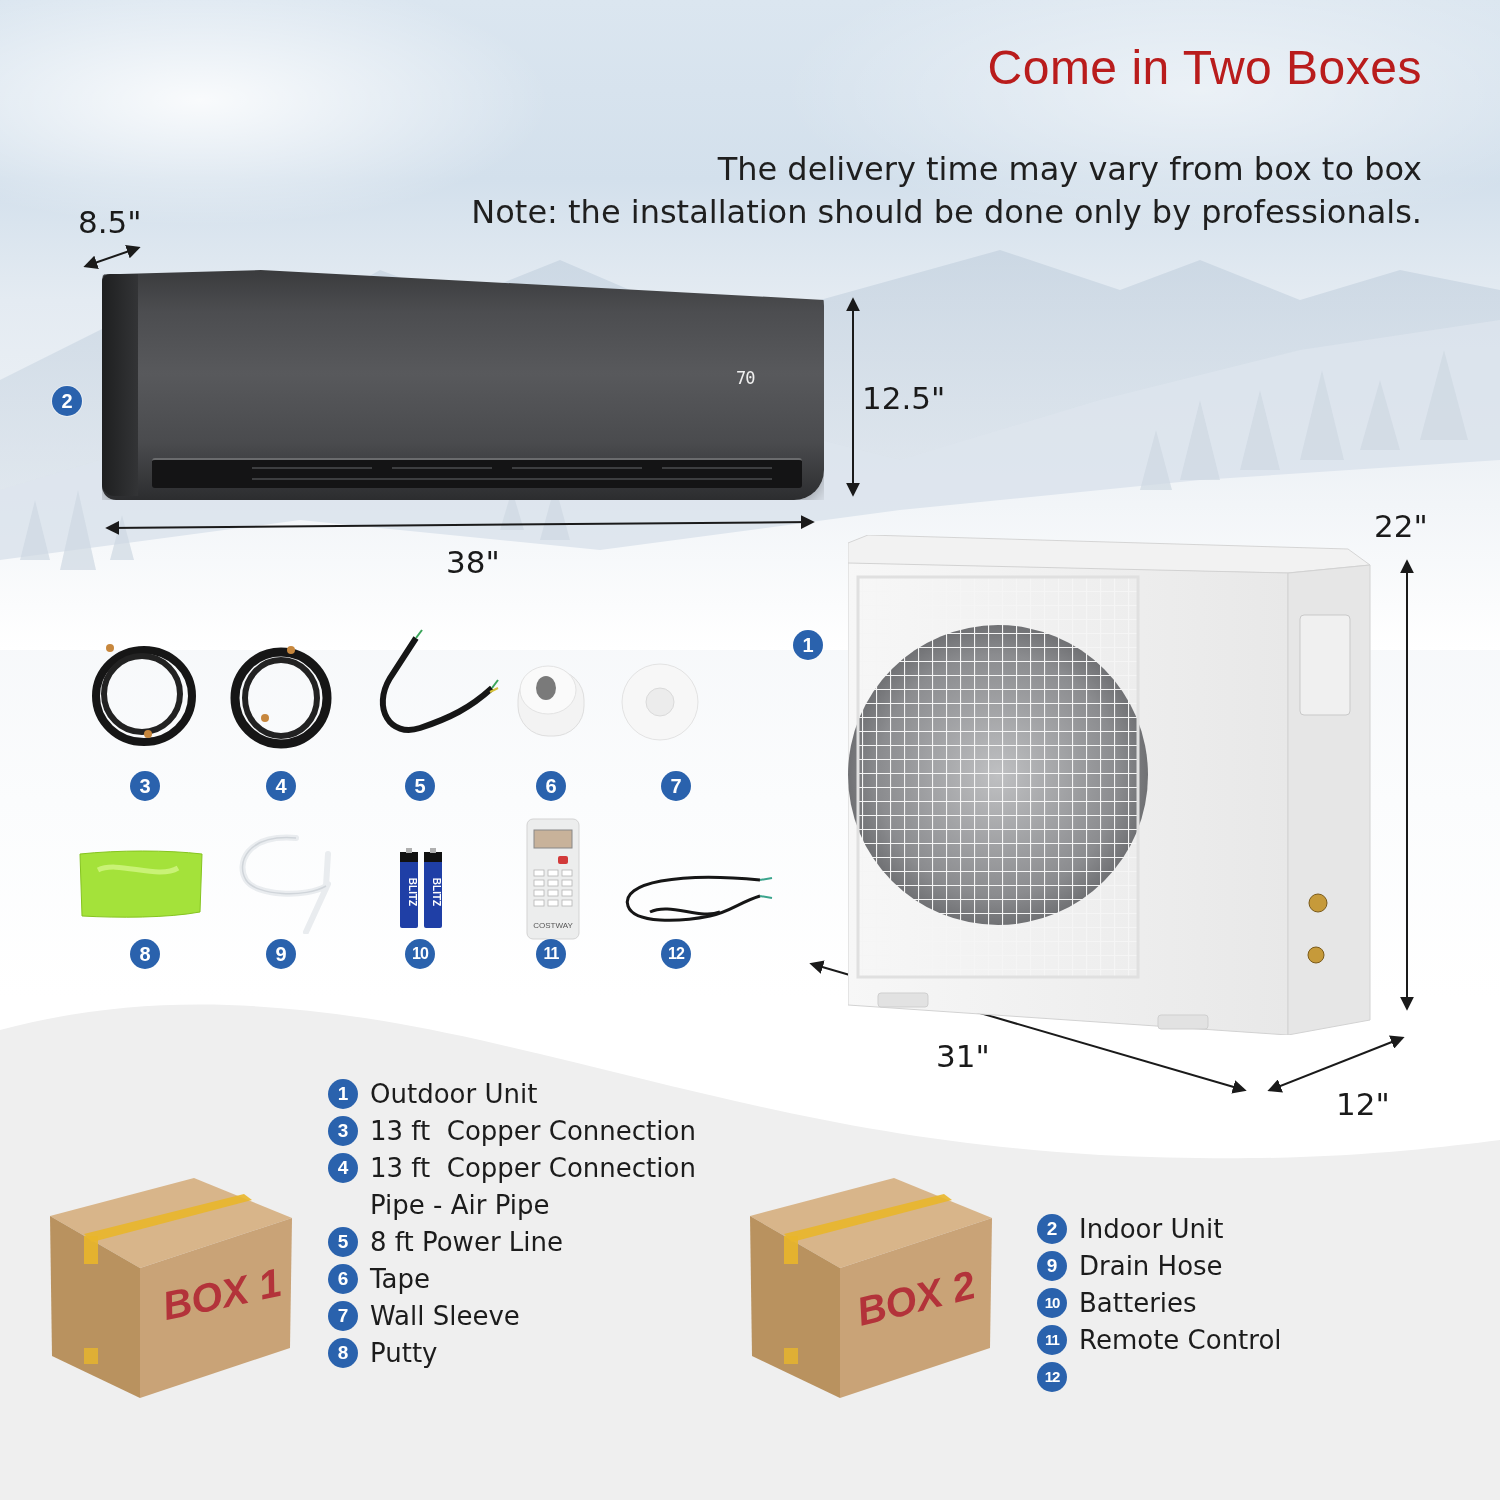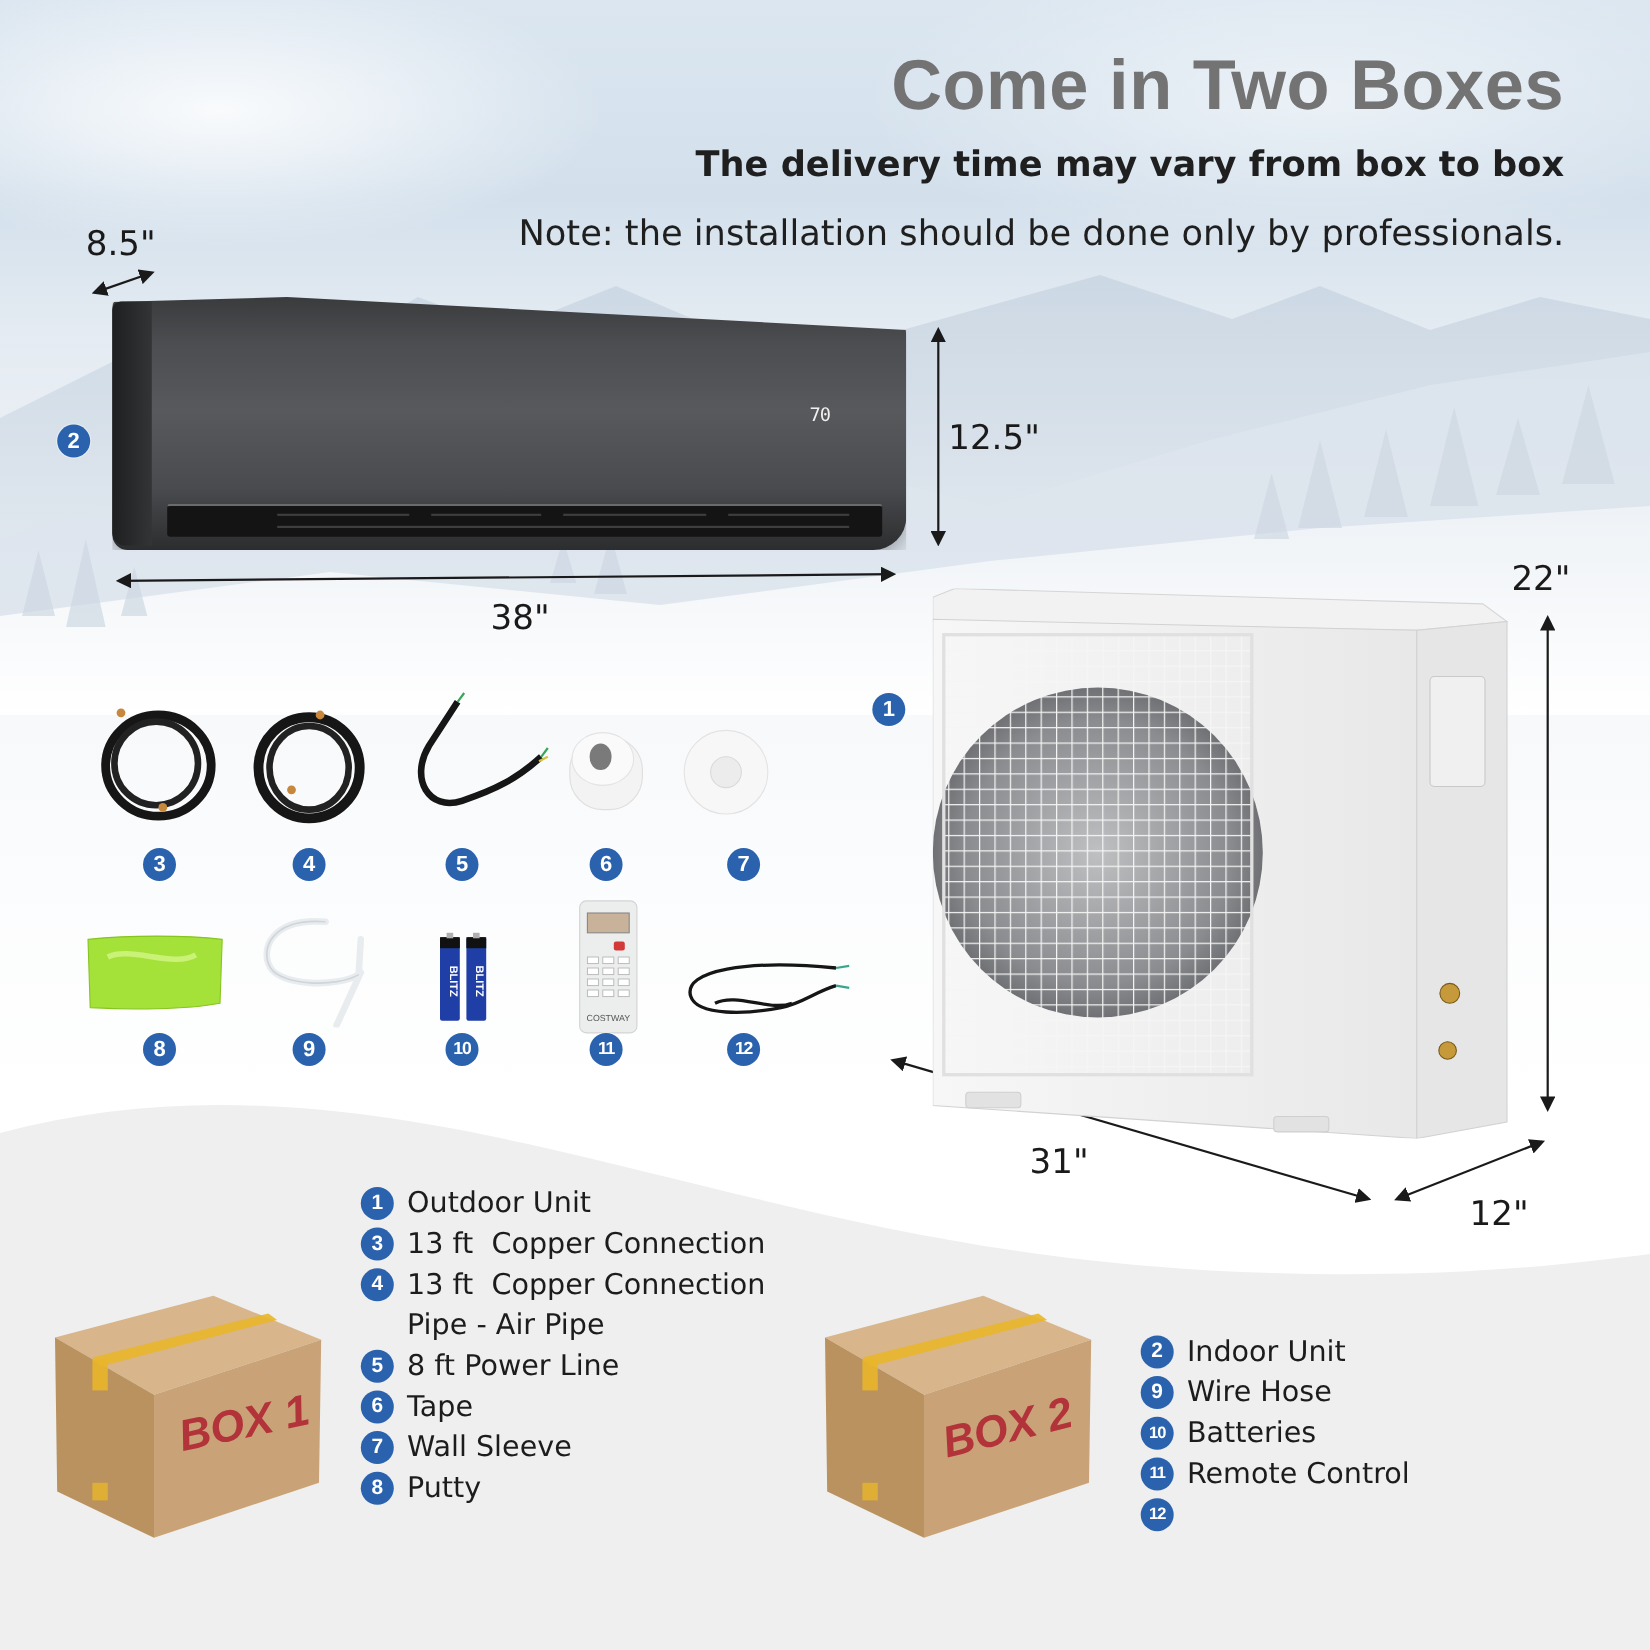--- a/index.html
+++ b/index.html
@@ -23,29 +23,29 @@
       position: absolute; left: 0; top: 230px; width: 1500px; height: 420px;
     }
     .bottom-panel {
       position: absolute; left: 0; top: 980px; width: 1500px; height: 520px;
     }
 
     
     .title {
       position: absolute; right: 78px; top: 40px;
       font-family: "Liberation Sans", sans-serif;
-      font-weight: 700; font-size: 64px; letter-spacing: 0.5px;
-      color: #737373; white-space: nowrap;
+      font-weight: 400; font-size: 48px; letter-spacing: 0.5px;
+      color: #b91c1c; white-space: nowrap;
     }
     .subtitle {
       position: absolute; right: 78px;
       font-family: "DejaVu Sans", sans-serif;
       font-size: 32px; color: #1f1f1f; white-space: nowrap;
     }
-    .subtitle.s1 { top: 130px; font-weight: bold; }
+    .subtitle.s1 { top: 150px; }
     .subtitle.s2 { top: 193px; }
 
     
     .dim {
       position: absolute; font-family: "DejaVu Sans", sans-serif;
       font-size: 31px; color: #1a1a1a; white-space: nowrap;
     }
     svg.overlay { position: absolute; left: 0; top: 0; width: 1500px; height: 1500px; pointer-events: none; }
 
     
@@ -379,21 +379,21 @@
   </div>
 </div>
 
 <div class="list" style="left:1037px; top:1210px;">
   <div class="row">
     <span class="b">2</span>
     <span>Indoor Unit</span>
   </div>
   <div class="row">
     <span class="b">9</span>
-    <span>Wire Hose</span>
+    <span>Drain Hose</span>
   </div>
   <div class="row">
     <span class="b two-digit">10</span>
     <span>Batteries</span>
   </div>
   <div class="row">
     <span class="b two-digit">11</span>
     <span>Remote Control</span>
   </div>
   <div class="row">

